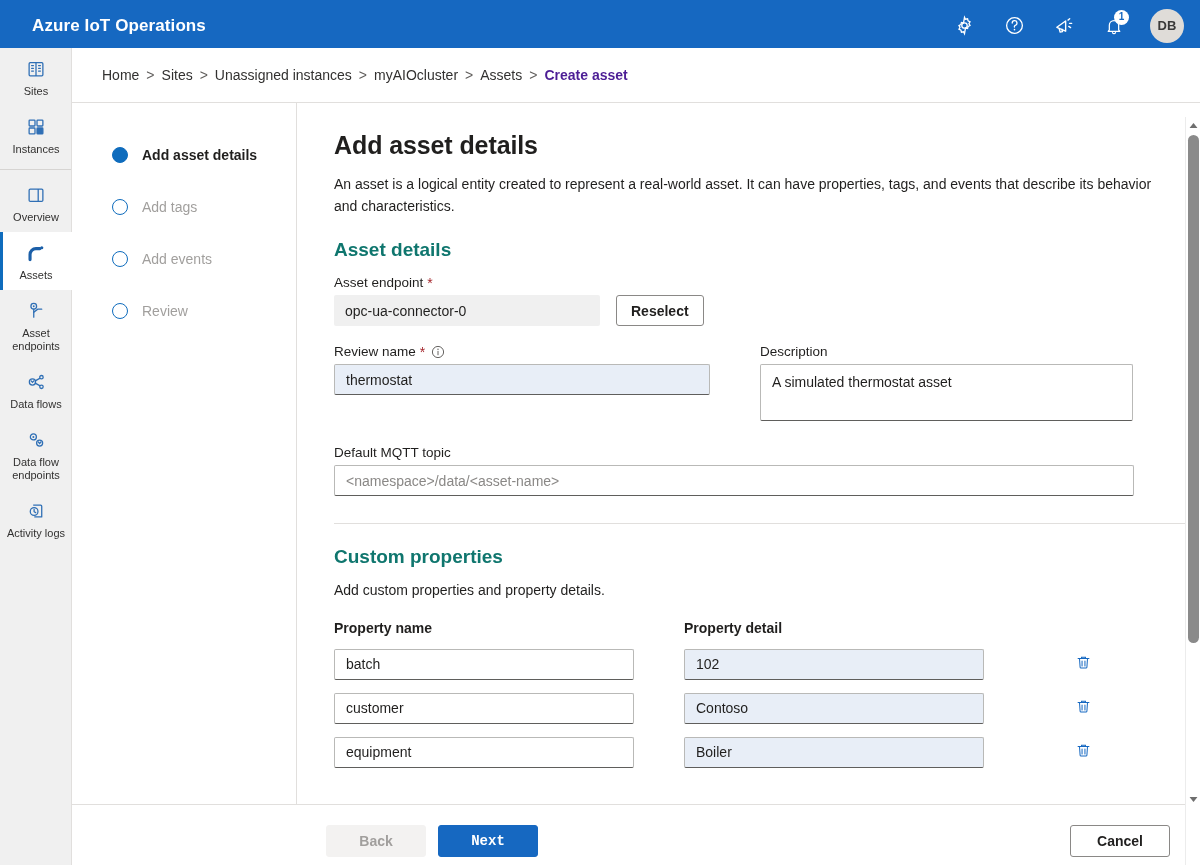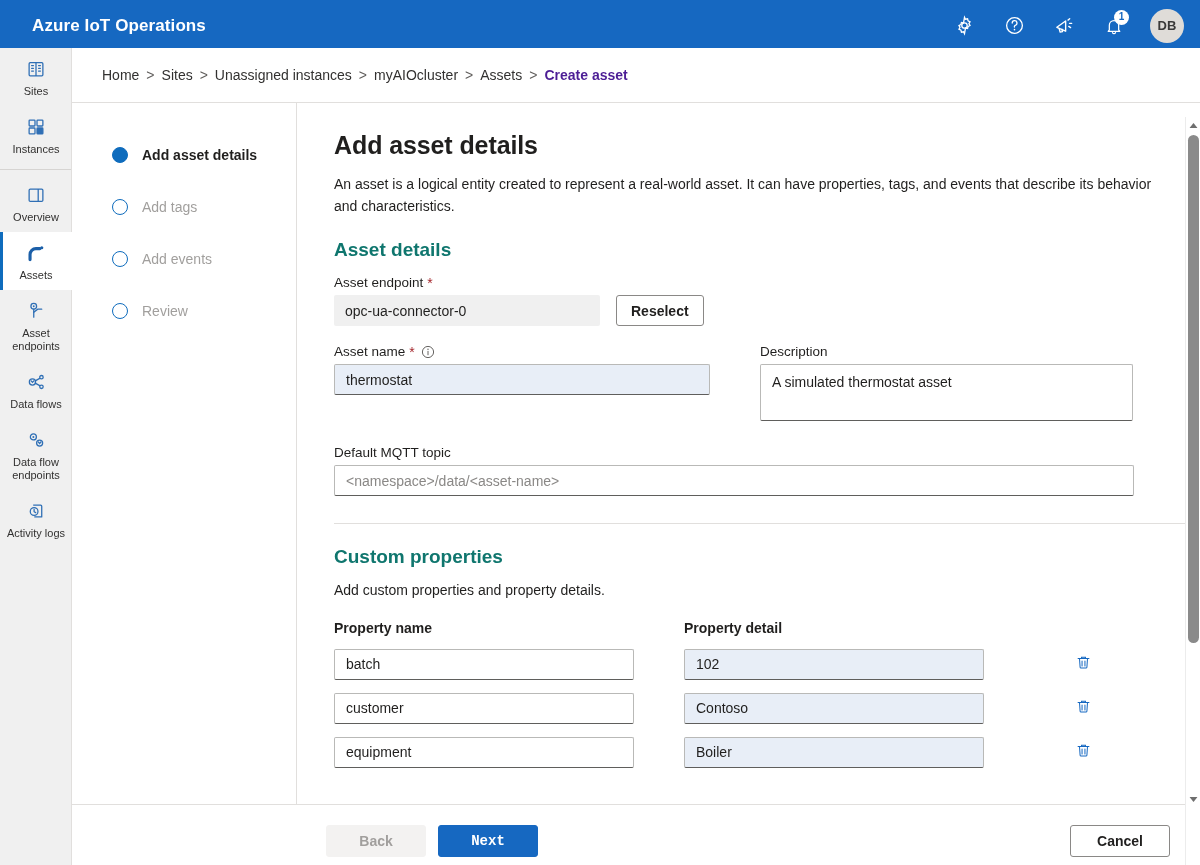--- a/index.html
+++ b/index.html
@@ -434,21 +434,21 @@
           <span class="req-star">*</span>
         </div>
         <input id="asset-endpoint-input" class="txt readonly" type="text" readonly="" value="opc-ua-connector-0" style="">
       </div>
       <button class="btn btn-secondary">Reselect</button>
     </div>
 
     <div class="two-col">
       <div id="asset-name-wrap">
         <div class="field-label">
-          <span>Asset name</span>
+          <span>Review name</span>
           <span class="req-star">*</span>
           <span class="info-icon">
             <svg width="14" height="14" viewBox="0 0 16 16" fill="none" stroke="#605e5c" stroke-width="1.1">
               <circle cx="8" cy="8" r="6.4"></circle>
               <path d="M8 7.2v4" stroke-linecap="round"></path>
               <circle cx="8" cy="4.8" r=".8" fill="#605e5c" stroke="none"></circle>
             </svg>
           </span>
         </div>
         <input class="txt filled" type="text" value="thermostat" style="">

